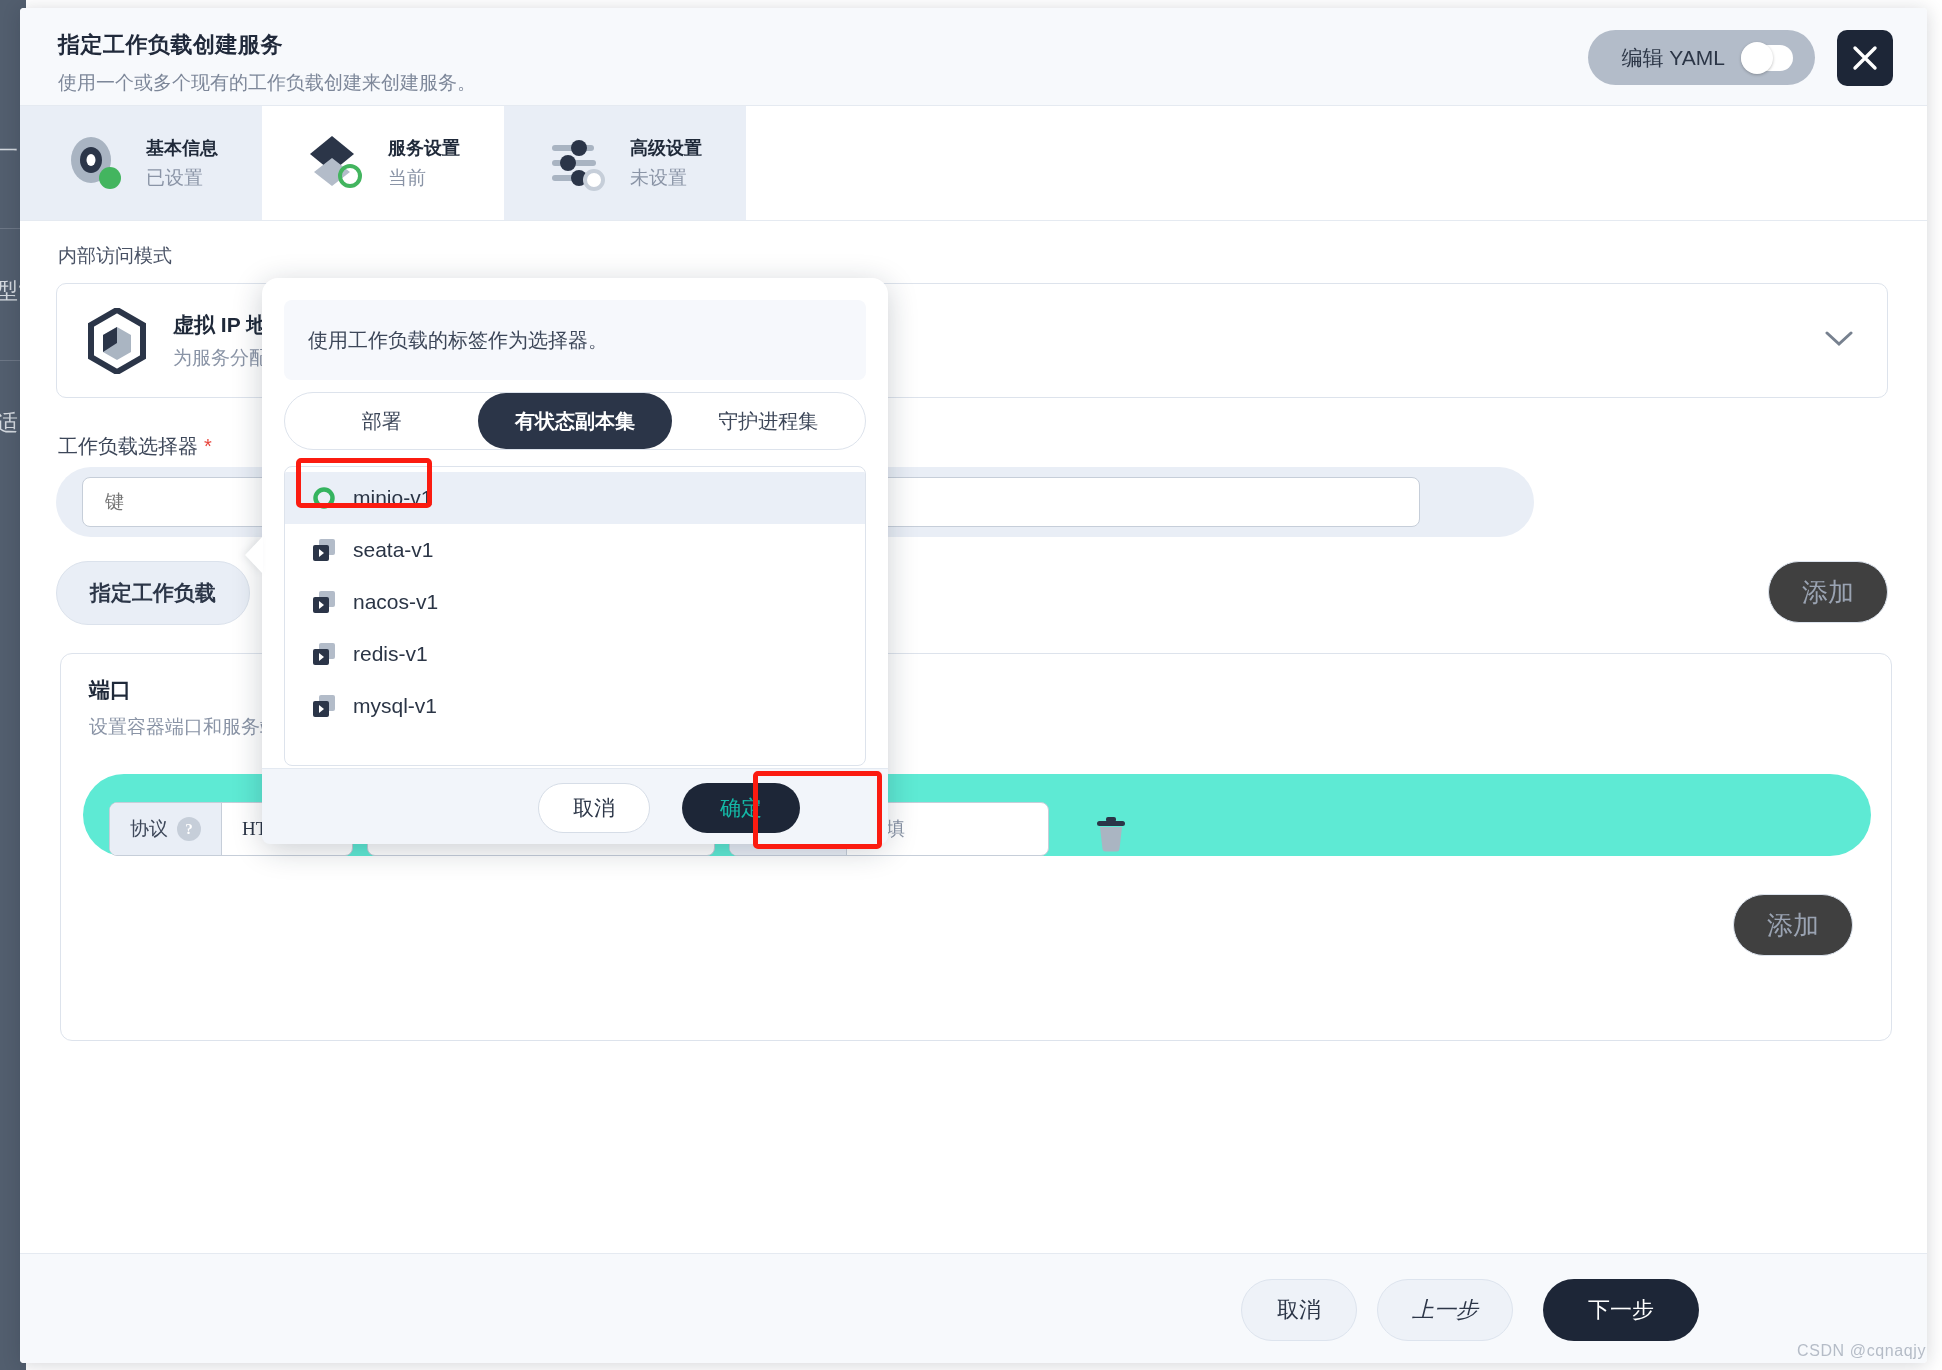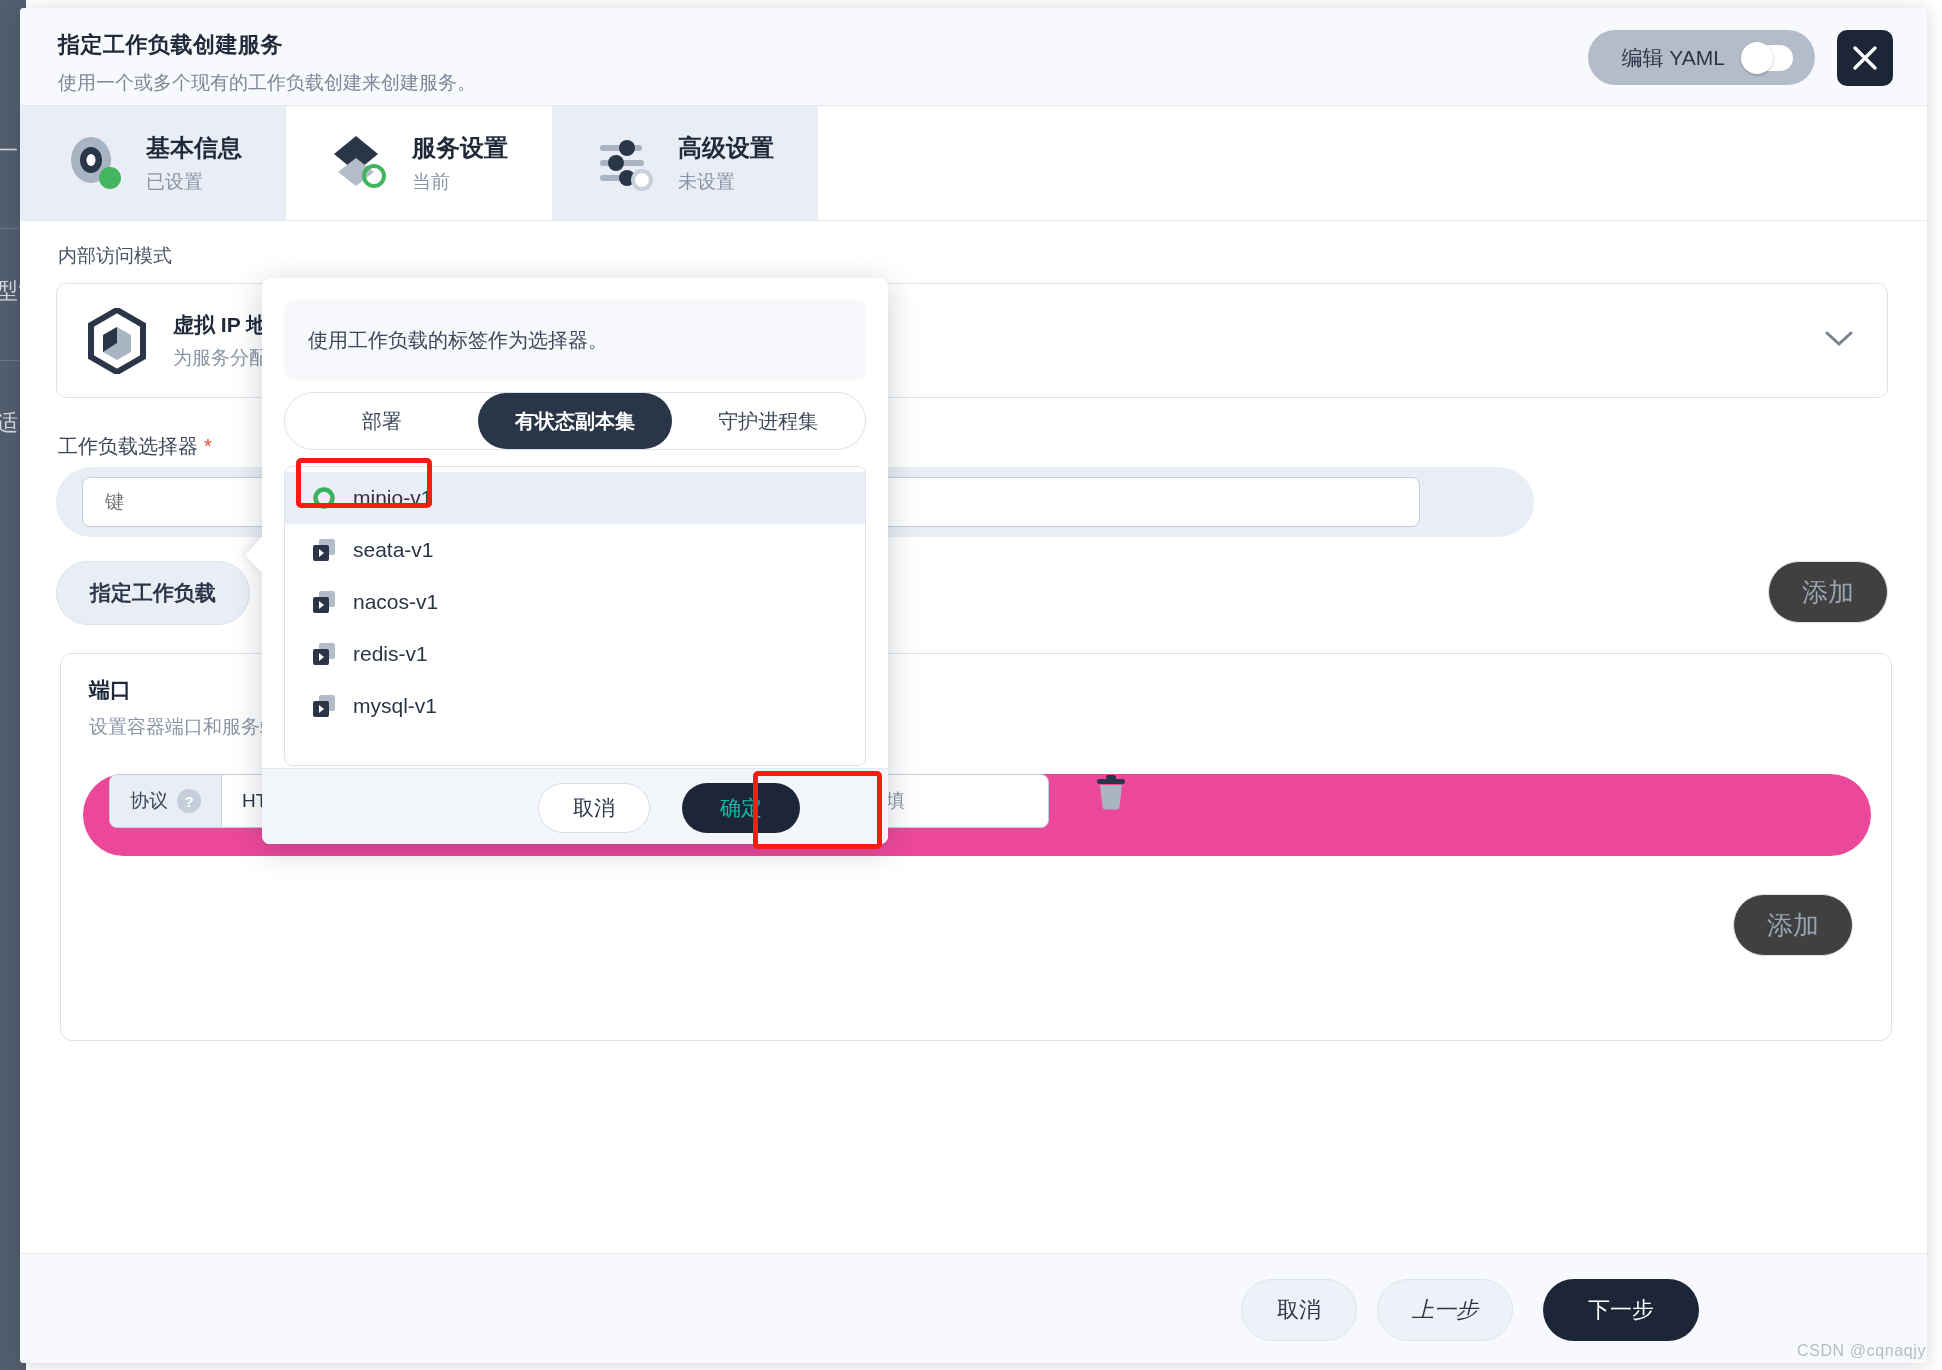--- a/index.html
+++ b/index.html
@@ -80,21 +80,21 @@
   
   .steps { display: flex; height: 115px; border-bottom: 1px solid #e5eaf1; }
   .step {
     display: flex; align-items: center; gap: 20px;
     padding: 0 44px; height: 100%;
     cursor: pointer;
   }
   .step.done, .step.pending { background: #e9eef6; }
   .step.active { background: #ffffff; }
   .step-ico { width: 62px; height: 62px; position: relative; flex: 0 0 62px; }
-  .step-txt .t { font-size: 24px; font-weight: bold; color: #1f2939; }
+  .step-txt .t { font-size: 18px; font-weight: bold; color: #1f2939; }
   .step-txt .s { font-size: 19px; color: #8a94a6; margin-top: 5px; }
 
   
   .dlg-body { position: relative; height: 1048px; background: #fff; overflow: hidden; }
 
   .sec-label { font-size: 19px; color: #495265; }
 
   .mode-card {
     position: absolute; left: 36px; top: 62px;
     width: 1832px; height: 115px;
@@ -149,22 +149,22 @@
     width: 1832px; height: 388px;
     border: 1px solid #dde3ec; border-radius: 12px; background: #fff;
   }
   .ports-head { position: absolute; left: 28px; top: 22px; }
   .ports-head .t { font-size: 21px; font-weight: bold; color: #1f2939; }
   .ports-head .s { font-size: 19px; color: #8a94a6; margin-top: 10px; }
 
   .port-row {
     position: absolute; left: 22px; top: 120px;
     width: 1788px; height: 82px;
-    background: #ec4899; border-radius: 41px;
-    display: flex; align-items: flex-start;
+    background: #5eead4; border-radius: 41px;
+    display: flex; align-items: flex-end; font-family: Liberation Serif, serif;
   }
   .fgroup {
     display: flex; align-items: center;
     height: 54px; border: 1px solid #c6ced9; border-radius: 8px;
     background: #fff; overflow: hidden;
   }
   .fgroup .faddon {
     height: 100%; display: flex; align-items: center; gap: 9px;
     padding: 0 20px; background: #e9eef6;
     border-right: 1px solid #c6ced9;
@@ -200,21 +200,21 @@
   .fbtn.dark { background: #1d2637; color: #ffffff; }
   .f-cancel { right: 570px; width: 116px; }
   .f-prev   { right: 414px; width: 136px; font-style: italic; }
   .f-next   { right: 228px; width: 156px; }
 
   
   .popover {
     position: absolute; left: 262px; top: 278px;
     width: 626px; height: 566px;
     background: #ffffff;
-    border-radius: 8px;
+    border-radius: 16px;
     box-shadow: 0 6px 30px rgba(25,35,55,.22);
     z-index: 40;
   }
   .pop-arrow {
     position: absolute; left: -17px; top: 258px;
     width: 0; height: 0;
     border-top: 19px solid transparent;
     border-bottom: 19px solid transparent;
     border-right: 18px solid #ffffff;
     filter: drop-shadow(-3px 0 3px rgba(25,35,55,.08));

